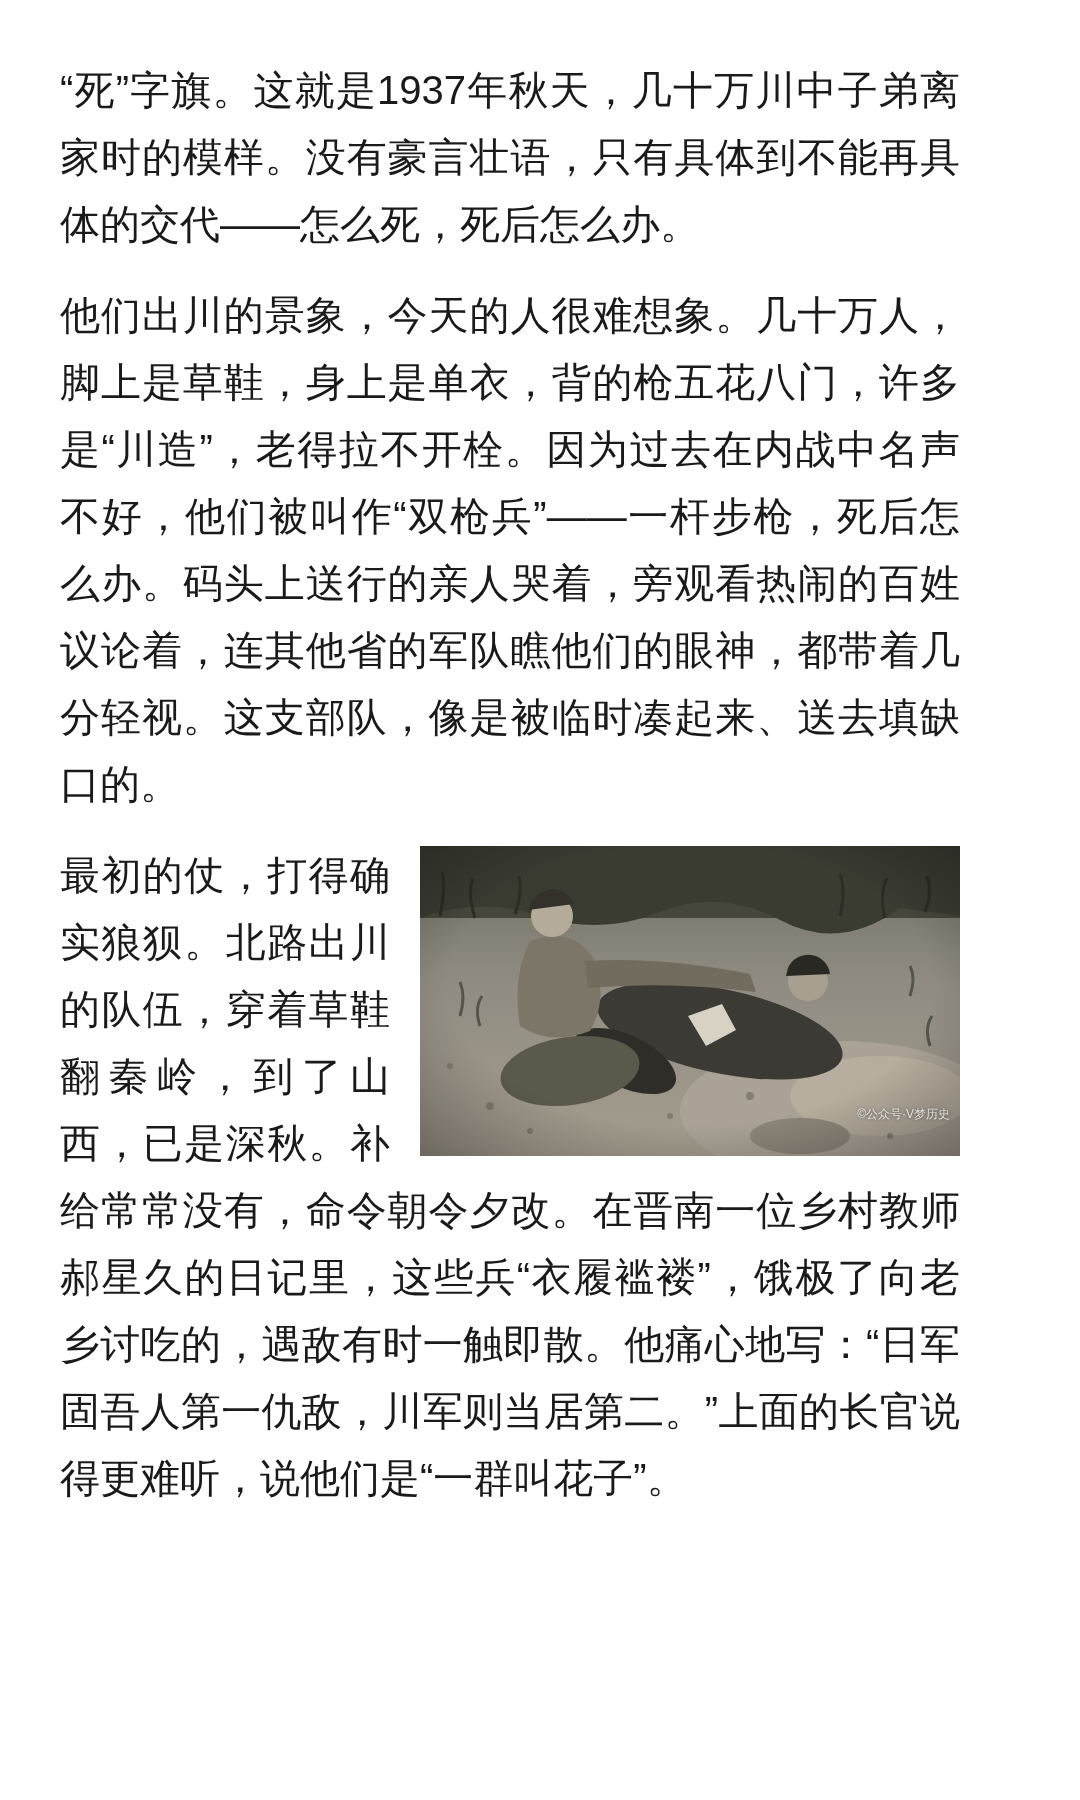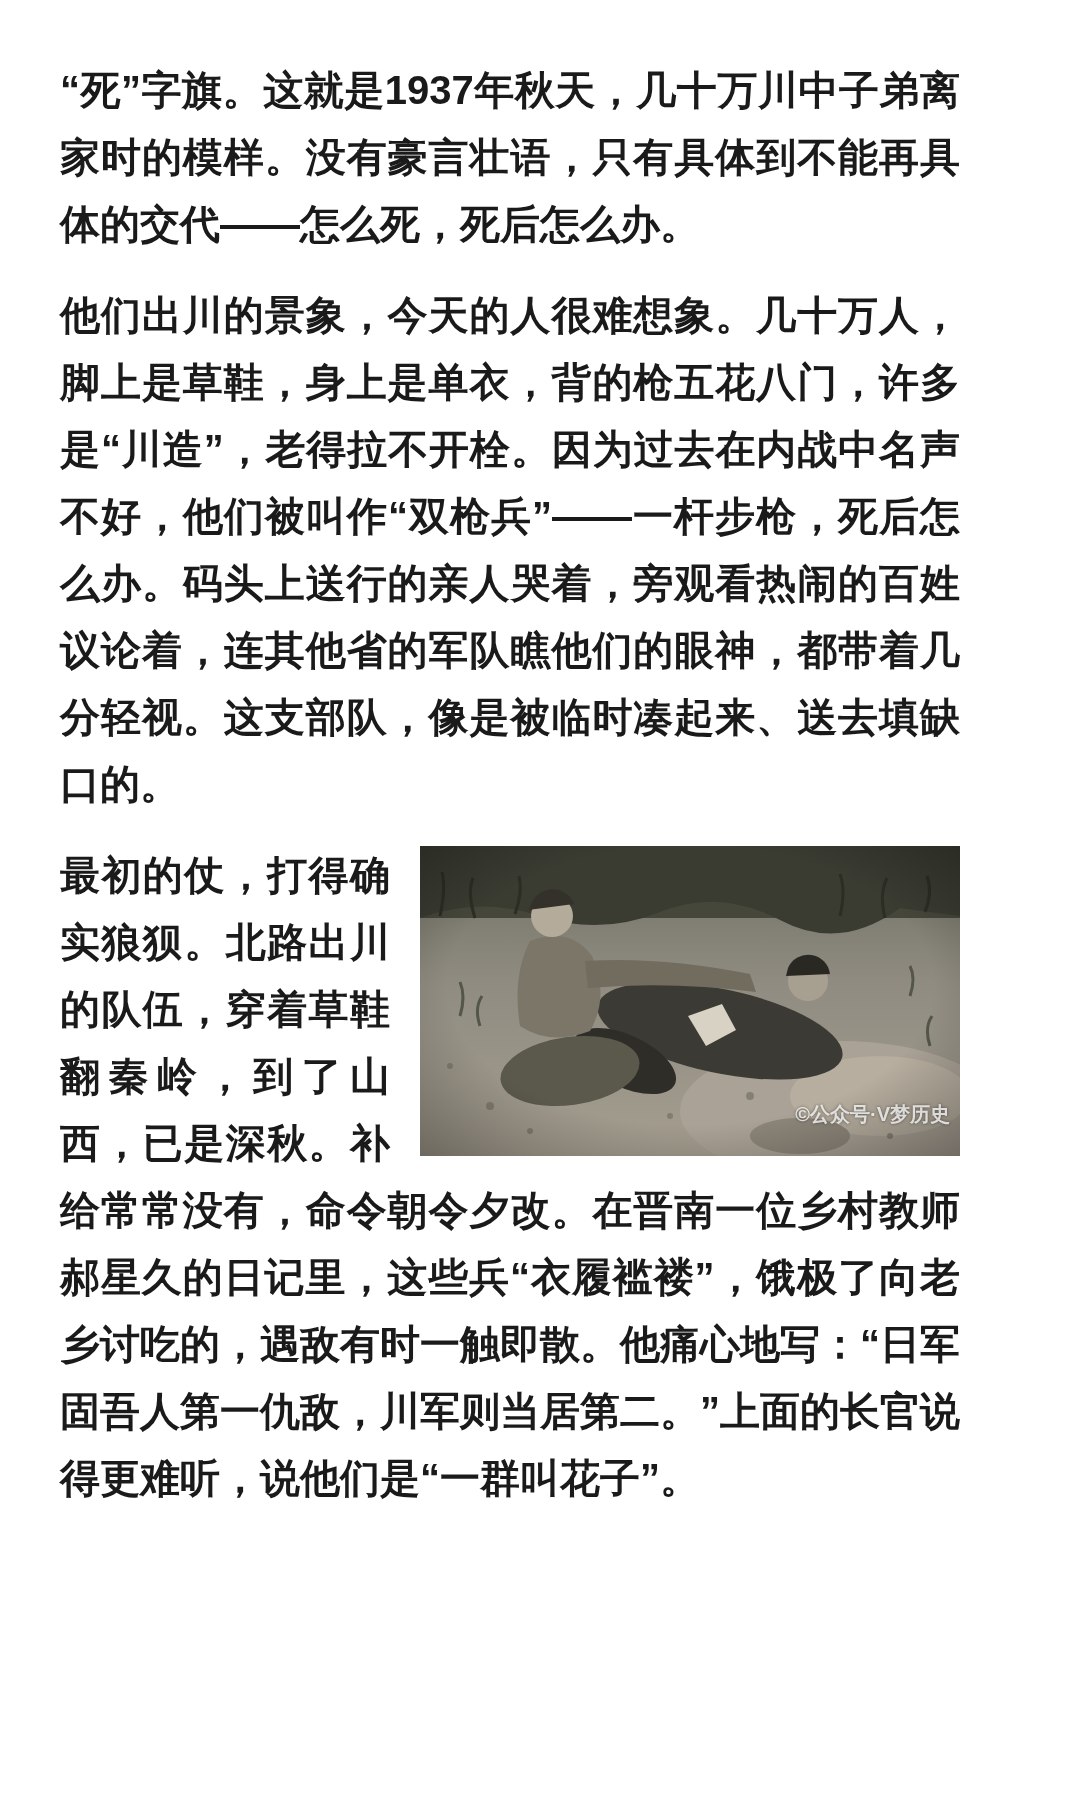--- a/index.html
+++ b/index.html
@@ -13,21 +13,20 @@
     font-family: "Liberation Sans", "DejaVu Sans", sans-serif;
     color: #1a1a1a;
     overflow: hidden;
   }
   .page {
     box-sizing: border-box;
     width: 1020px;
     height: 1800px;
     padding: 57px 60px 0 60px;
     background: #ffffff;
-    font-weight: bold;
   }
   .para {
     font-size: 40px;
     line-height: 67px;
     margin: 0 0 24px 0;
     text-align: justify;
     word-break: break-all;
   }
   .photo {
     float: right;
@@ -40,21 +39,21 @@
   }
   .photo svg {
     display: block;
     width: 100%;
     height: 100%;
   }
   .watermark {
     position: absolute;
     right: 10px;
     bottom: 8px;
-    font-size: 20px;
+    font-size: 12px;
     color: rgba(255,255,255,0.78);
     text-shadow: 0 0 3px rgba(0,0,0,0.5);
     white-space: nowrap;
   }
 </style>
 </head>
 <body>
 
 <div class="page">
 

